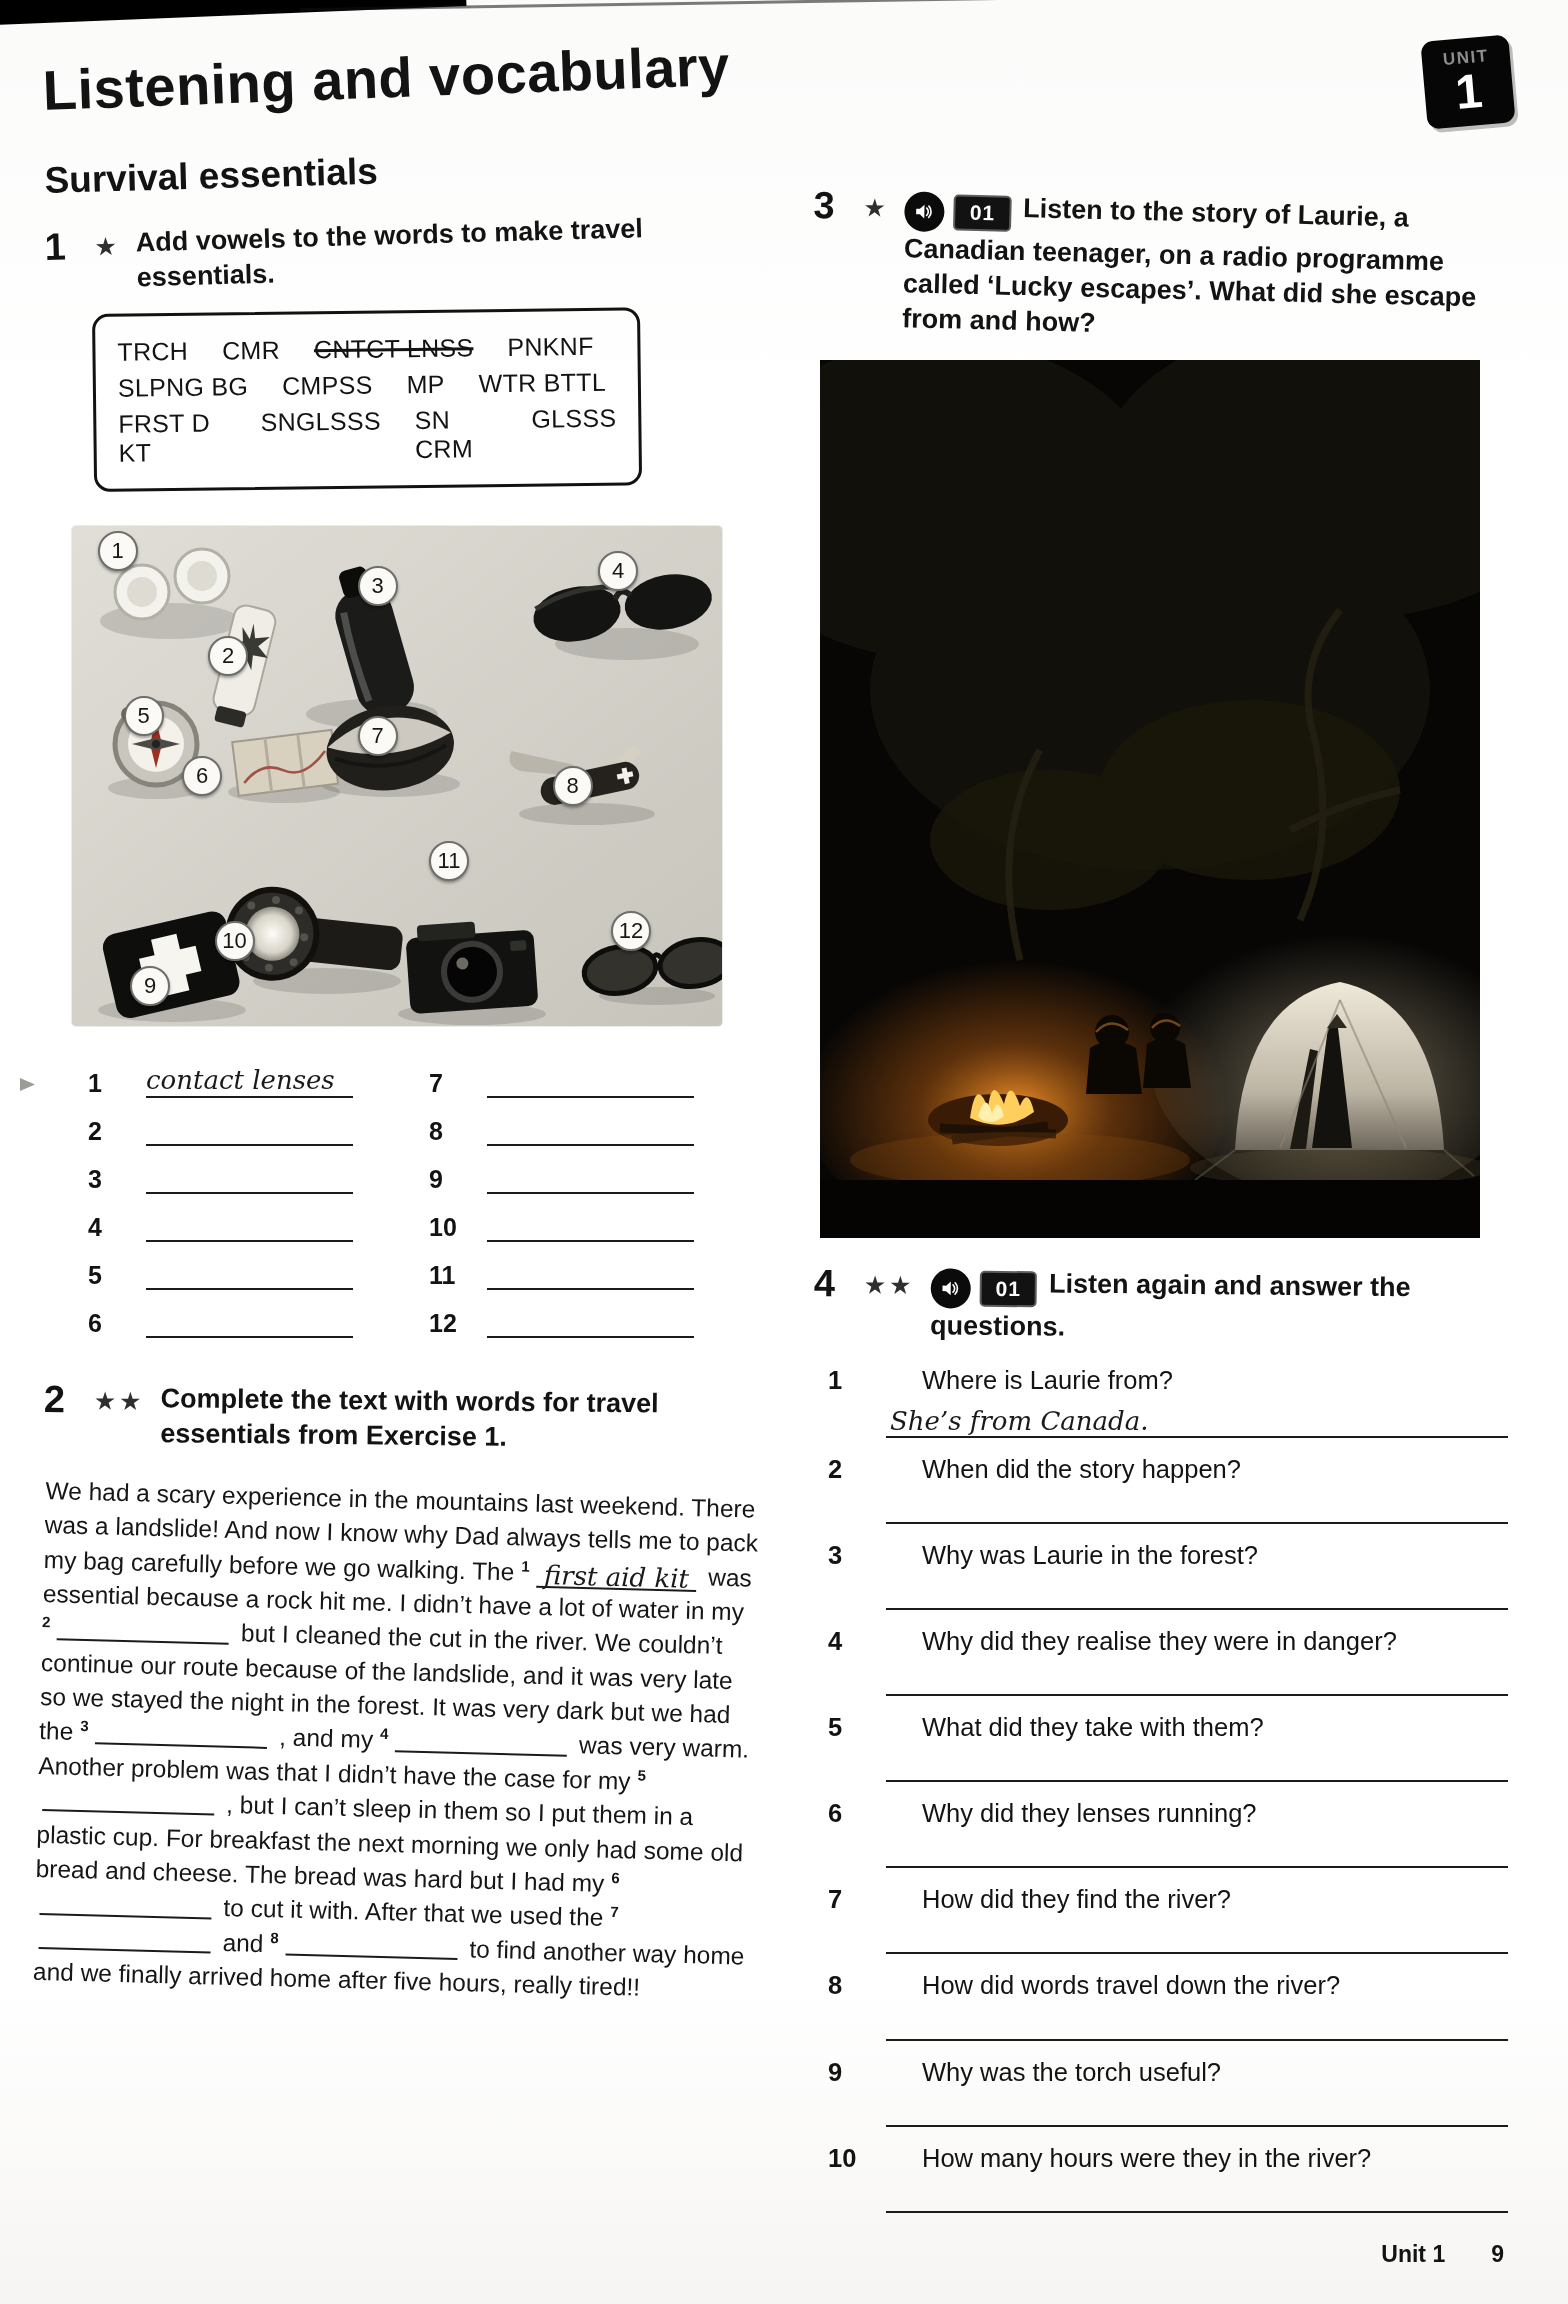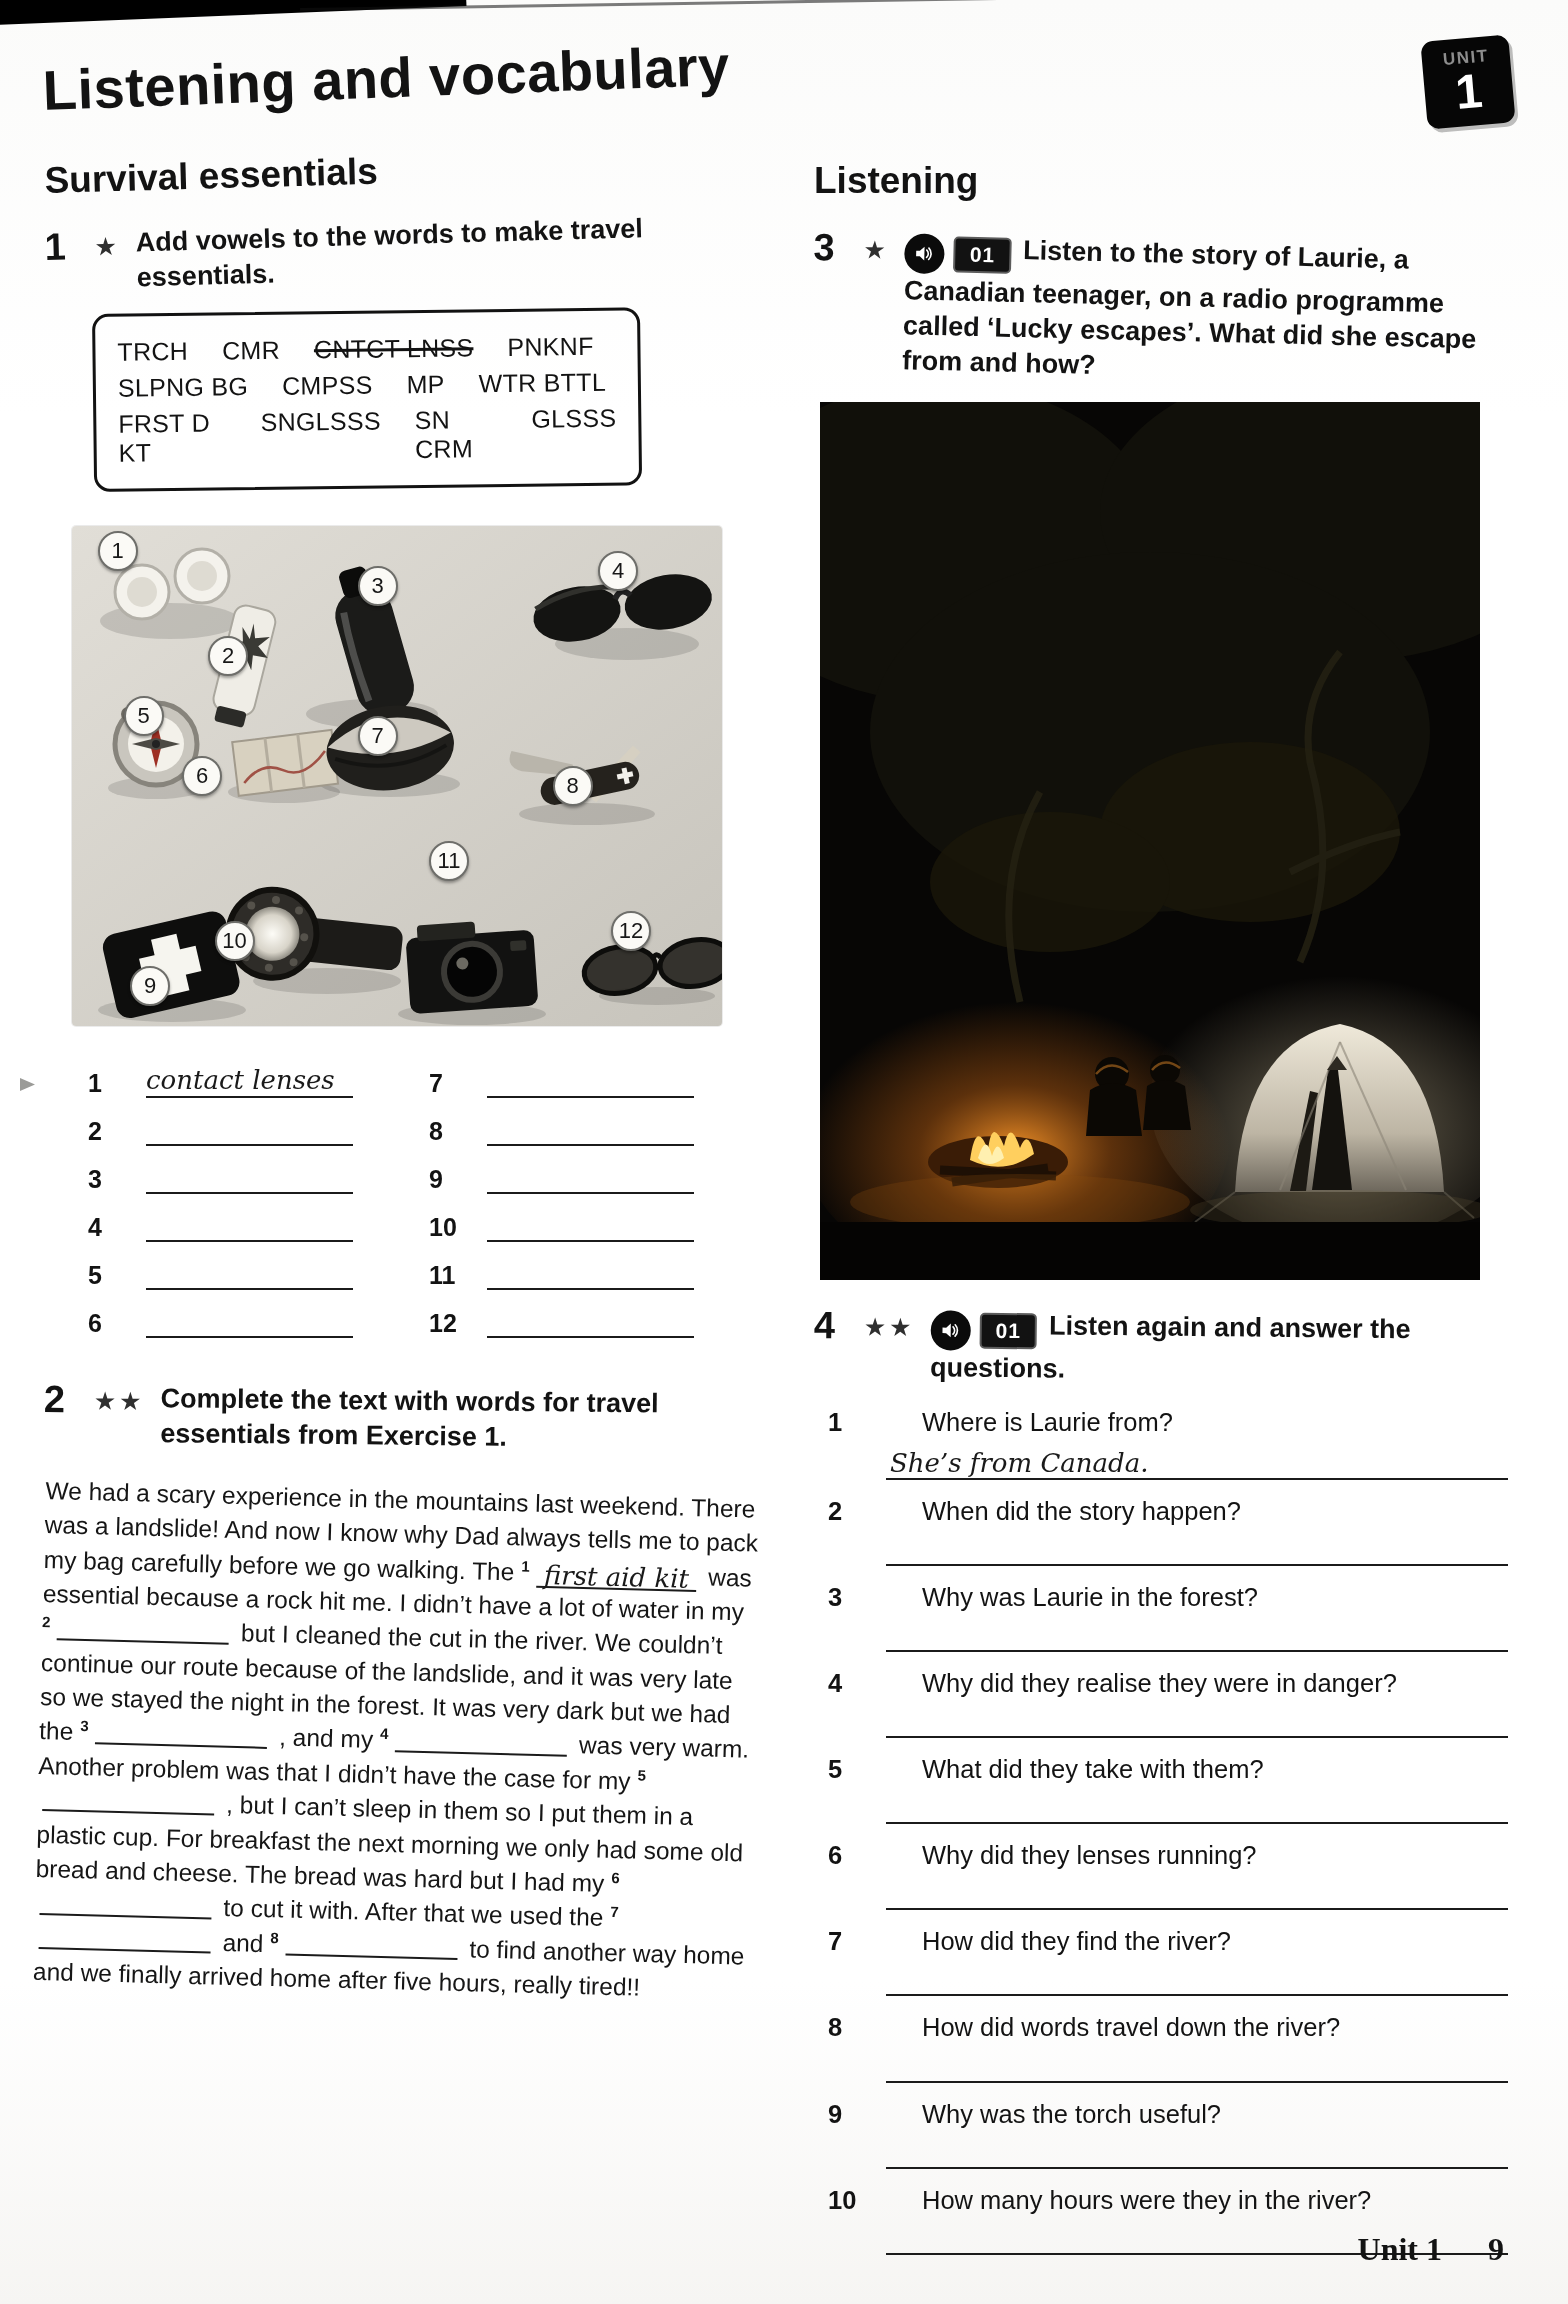--- a/index.html
+++ b/index.html
@@ -84,21 +84,21 @@
   .night-photo svg { display:block; }
 
   .questions { margin:22px 0 0 14px; }
   .q-line { display:flex; gap:20px; font-size:25.5px; line-height:1.3; }
   .q-num { font-weight:bold; min-width:38px; }
   .q-text { flex:1;margin-left:36px; }
   .q-answer { margin:8px 14px 15px 58px; min-height:30px;
     border-bottom:2px solid #1b1b1b; padding-left:4px; }
 
   footer { position:absolute; bottom:36px; right:64px; display:flex; gap:46px;
-    font-size:32px; font-weight:bold; align-items:flex-start;font-family:Liberation Serif, serif; }
+    font-size:23px; font-weight:bold; align-items:flex-start; }
 </style>
 </head>
 <body>
 
 <div class="page">
   <div class="scan-strip"></div>
   <div class="scan-line"></div>
   <div class="scan-speck"></div>
 
   <header>
@@ -322,21 +322,20 @@
       <div class="ex-head tilt-s">
         <span class="ex-num">2</span>
         <span class="stars">★★</span>
         <span class="ex-instr">Complete the text with words for travel essentials from Exercise 1.</span>
       </div>
 
       <p class="gap-text"><span>We had a scary experience in the mountains last weekend. There was a landslide! And now I know why Dad always tells me to pack my bag carefully before we go walking. The </span><sup class="gapnum">1</sup><span class="gap filled handwriting">first aid kit</span><span> was essential because a rock hit me. I didn’t have a lot of water in my </span><sup class="gapnum">2</sup><span class="gap"></span><span> but I cleaned the cut in the river. We couldn’t continue our route because of the landslide, and it was very late so we stayed the night in the forest. It was very dark but we had the </span><sup class="gapnum">3</sup><span class="gap"></span><span> , and my </span><sup class="gapnum">4</sup><span class="gap"></span><span> was very warm. Another problem was that I didn’t have the case for my </span><sup class="gapnum">5</sup><span class="gap"></span><span> , but I can’t sleep in them so I put them in a plastic cup. For breakfast the next morning we only had some old bread and cheese. The bread was hard but I had my </span><sup class="gapnum">6</sup><span class="gap"></span><span> to cut it with. After that we used the </span><sup class="gapnum">7</sup><span class="gap"></span><span> and </span><sup class="gapnum">8</sup><span class="gap"></span><span> to find another way home and we finally arrived home after five hours, really tired!!</span></p>
     </section>
 
     <section class="col-right">
-      <h2 class="section-title">Listening</h2>
 
       <div class="ex-head tilt-r">
         <span class="ex-num">3</span>
         <span class="stars">★</span>
         <div class="ex-instr">
           <span class="audio">
               <span class="speaker-circle">
                 <svg viewBox="0 0 24 24" width="22" height="22">
                   <path fill="#fff" d="M3 9v6h4l5 4.5v-15L7 9z"></path>
                   <path d="M14.5 8a5.5 5.5 0 010 8M16.8 5.8a9 9 0 010 12.4" stroke="#fff" stroke-width="1.8" fill="none" stroke-linecap="round"></path>

